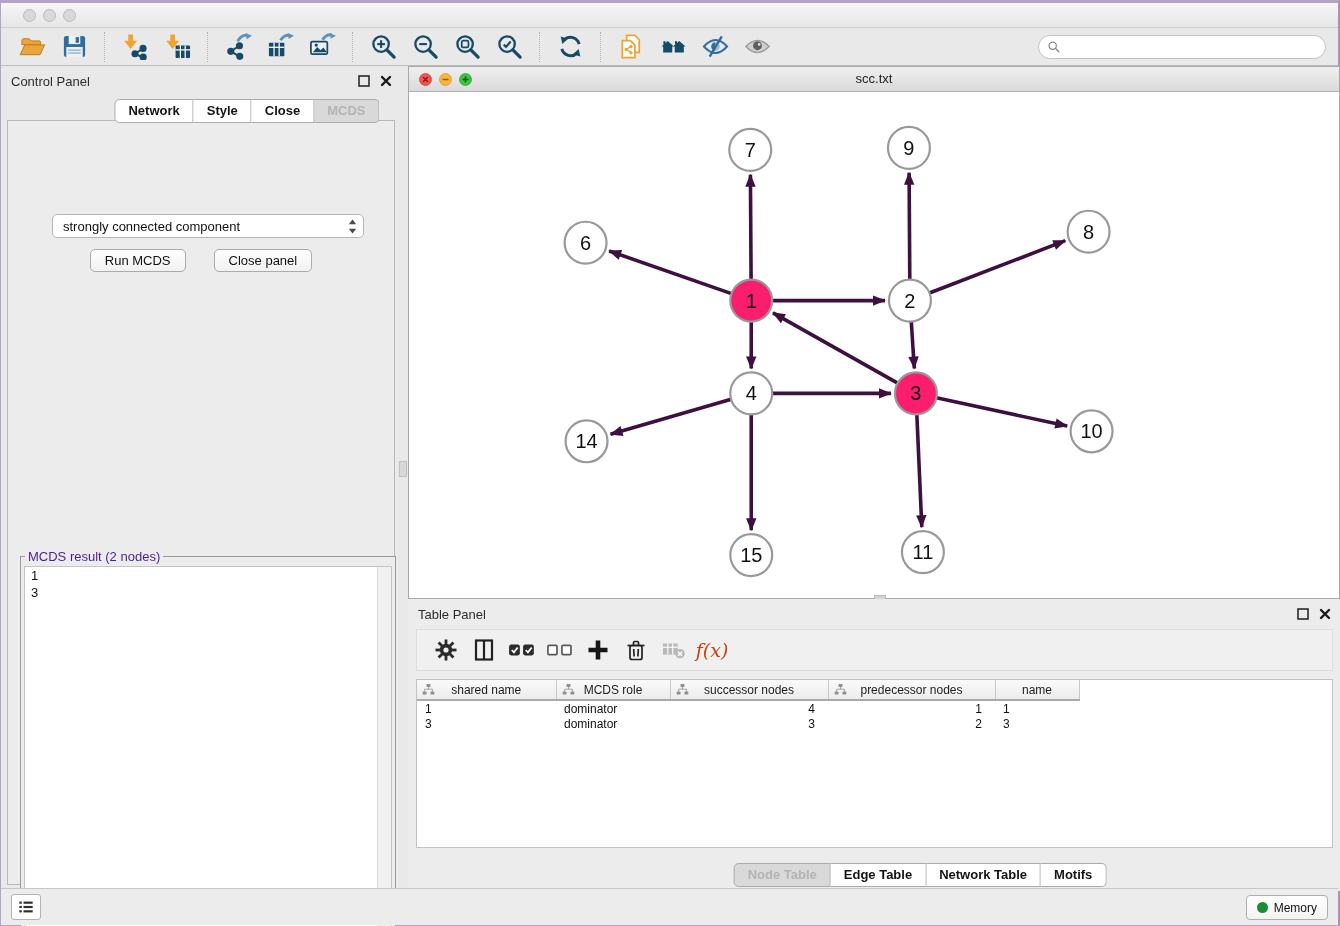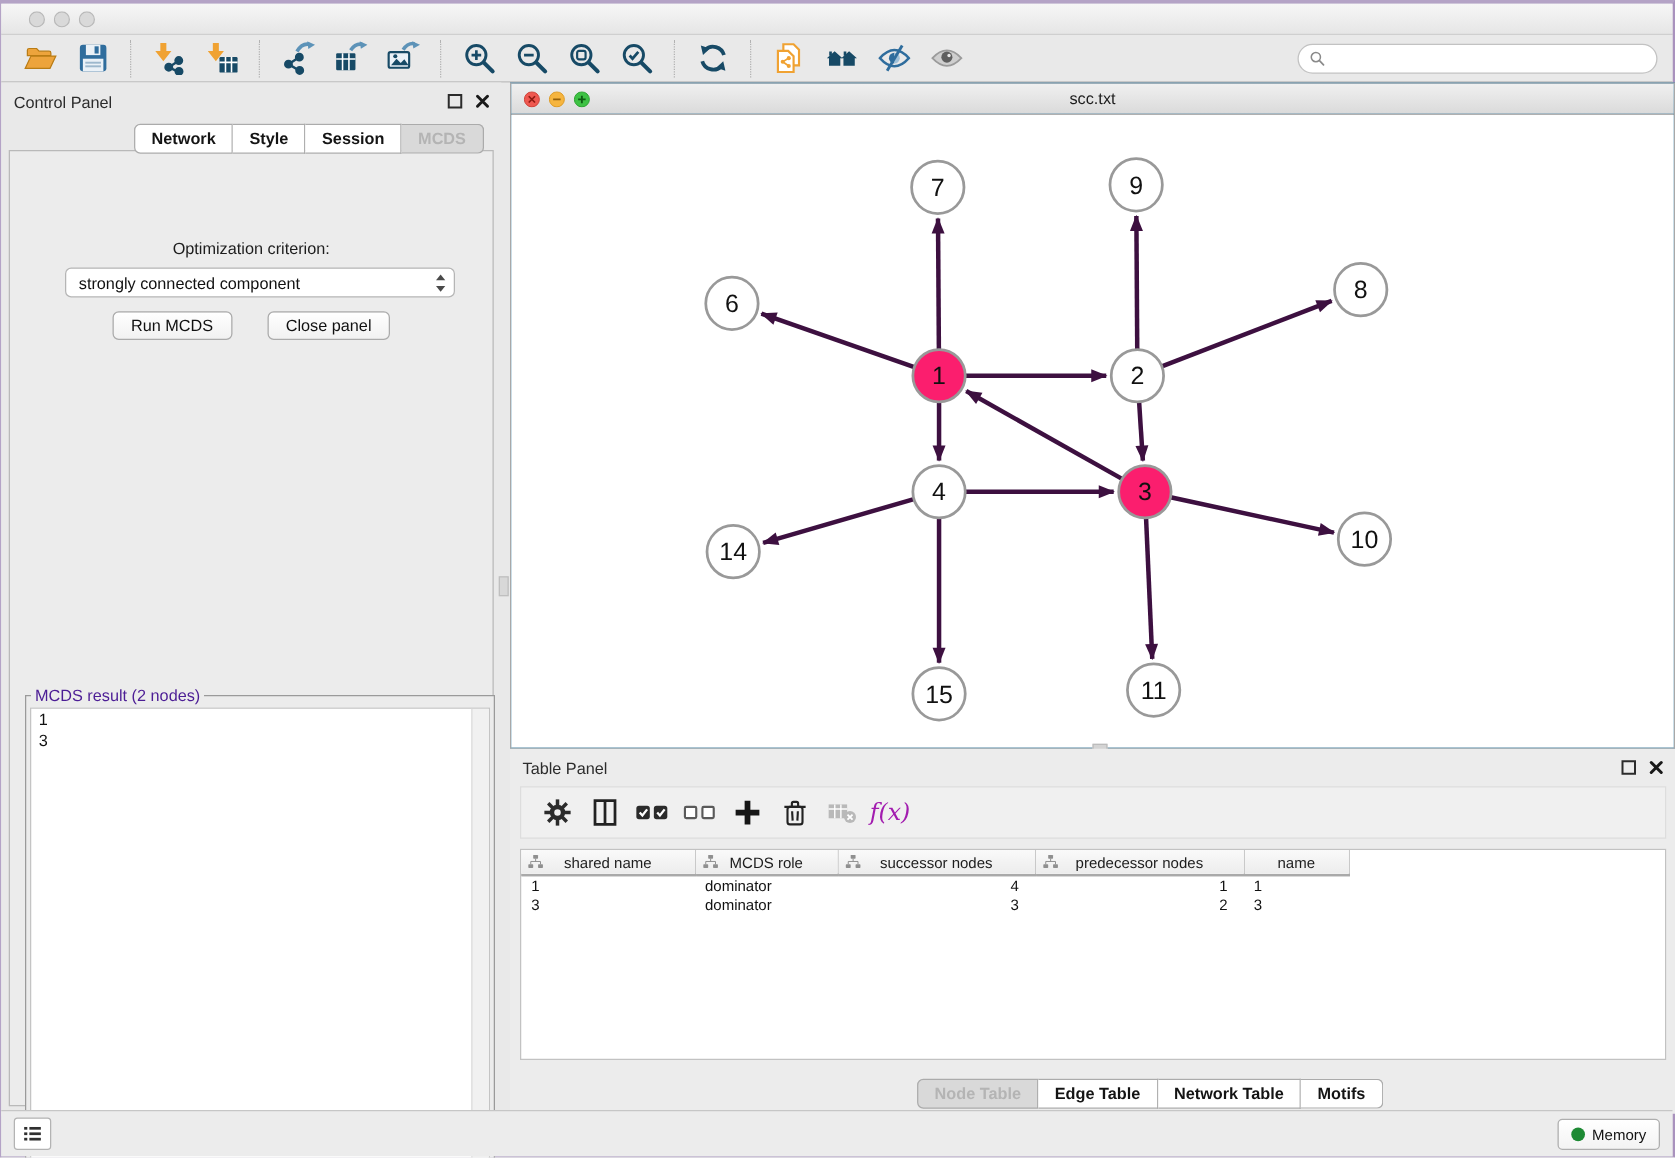--- a/index.html
+++ b/index.html
@@ -41,35 +41,35 @@
   .criterion .stepper svg { width:13px; height:21px; display:block; }
   .cp-buttons { position:absolute; top:128px; left:0; right:0; display:flex; justify-content:center; gap:28px; }
   .btn { background:linear-gradient(#ffffff,#f1f1f1); border:1px solid #ababab; border-radius:5px; font-size:13px; color:#111; padding:3px 14px; cursor:pointer; }
   .mcds-fieldset { position:absolute; left:12px; width:376px; top:428px; height:385px; border:1px solid #9a9a9a; background:#ececec; }
   .mcds-fieldset legend { font-size:13px; color:#4c1d95; margin-left:4px; padding:0 3px; }
   .result-area { position:absolute; left:3px; right:3px; top:2px; bottom:3px; background:#fff; border:1px solid #c4c4c4; overflow:hidden; }
   .result-line { font-size:13px; color:#111; line-height:17px; padding-left:6px; }
   .result-scroll { position:absolute; top:0; bottom:0; right:0; width:14px; background:#f1f1f1; border-left:1px solid #dcdcdc; cursor:pointer; }
 
   
-  .net-window { position:absolute; left:407px; top:63px; width:932px; height:533px; border:1px solid #a8a8a8; background:#0369a1; }
+  .net-window { position:absolute; left:407px; top:63px; width:932px; height:533px; border:1px solid #a8a8a8; background:#c4b5fd; }
   .net-titlebar { position:absolute; left:0; right:0; top:0; height:25px; background:linear-gradient(#f0f0f0,#dadada); border-bottom:1px solid #b0b0b0; }
   .net-titlebar .title { position:absolute; left:0; right:0; top:4px; text-align:center; font-size:13px; color:#1c1c1c; }
   .net-canvas { position:absolute; left:0; right:0; top:25px; bottom:0; background:#fff; }
   .net-canvas svg { width:100%; height:100%; display:block; }
   .grip-h { position:absolute; left:50%; bottom:-4px; width:12px; height:7px; background:#d4d4d4; border:1px solid #bcbcbc; cursor:row-resize; }
   .grip-v { position:absolute; left:398px; top:458px; width:8px; height:16px; background:#d8d8d8; border:1px solid #bfbfbf; cursor:col-resize; }
 
   
   .table-panel { position:absolute; left:407px; top:596px; width:932px; height:292px; background:#ececec; }
   .tp-toolbar { position:absolute; left:8px; right:7px; top:30px; height:42px; background:#f0f0f0; border:1px solid #dddddd; display:flex; align-items:center; padding-left:10px; }
   .tp-btn { width:30px; height:30px; margin:0 4px; display:flex; align-items:center; justify-content:center; cursor:pointer; }
   .tp-btn svg { width:24px; height:24px; display:block; }
   .tp-btn.wide svg { width:28px; height:20px; }
-  .fx-glyph { font-family:"DejaVu Serif", serif; font-style:italic; font-size:19px; color:#a21caf; }
+  .fx-glyph { font-family:"DejaVu Serif", serif; font-style:italic; font-size:19px; color:#c2410c; }
   .tp-table { position:absolute; left:8px; right:7px; top:80px; height:169px; background:#fff; border:1px solid #c2c2c2; overflow:hidden; }
   table.datatable { border-collapse:collapse; table-layout:fixed; }
   .datatable th { background:linear-gradient(#fafafa,#ececec); border-right:1px solid #c9c9c9; border-bottom:2px solid #a9a9a9; font-size:12px; font-weight:normal; color:#1c1c1c; height:20px; position:relative; text-align:center; cursor:pointer; }
   .datatable th .colicon { position:absolute; left:5px; top:3px; width:13px; height:13px; }
   .datatable th .colicon svg { width:13px; height:13px; display:block; }
   .datatable td { font-size:12px; color:#111; height:16px; padding:0 8px; white-space:nowrap; cursor:default; }
   .datatable td.r { text-align:right; padding-right:13px; }
   .tp-tabs { position:absolute; bottom:4px; left:50%; transform:translateX(-50%); }
 
   
@@ -310,25 +310,24 @@
         </span>
       <span>
           <svg viewBox="0 0 14 14">
             <path d="M3 3l8 8M11 3l-8 8" stroke="#1a1a1a" stroke-width="2.4" stroke-linecap="round"></path>
           </svg>
         </span>
     </span>
     <div class="tabbar cp-tabs" id="cp-tabs">
         <span class="tab">Network</span>
         <span class="tab">Style</span>
-        <span class="tab">Session</span>
+        <span class="tab">Close</span>
         <span class="tab selected">MCDS</span>
       </div>
     <div class="cp-box">
-      <div class="opt-label">Optimization criterion:</div>
       <div class="criterion">
         <span>strongly connected component</span>
         <span class="stepper">
             <svg viewBox="0 0 14 22">
               <path d="M3 8.5L7 3.5l4 5z" fill="#4a4a4a"></path>
               <path d="M3 13.5l4 5 4-5z" fill="#4a4a4a"></path>
             </svg>
           </span>
       </div>
       <div class="cp-buttons">

